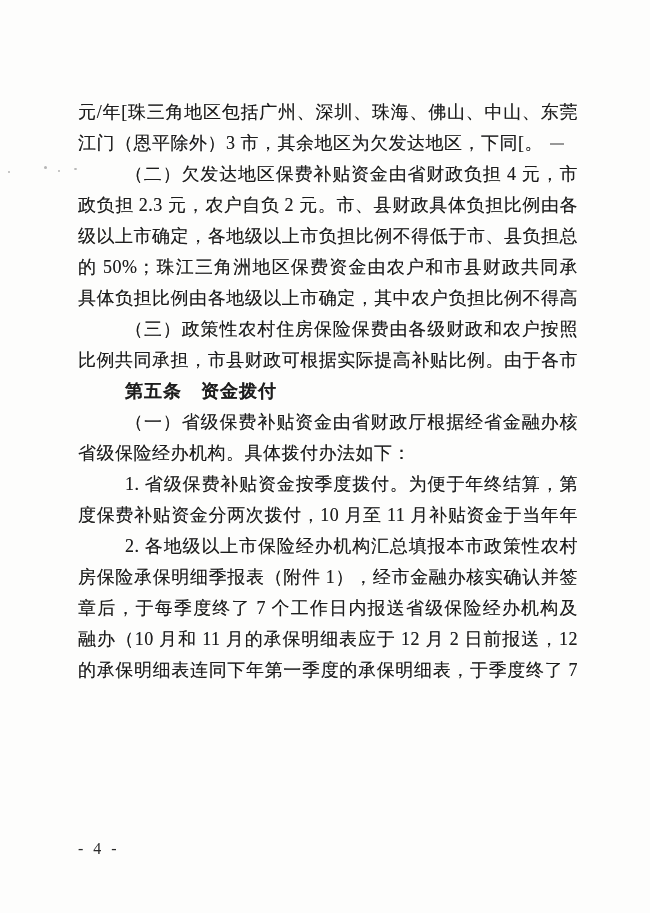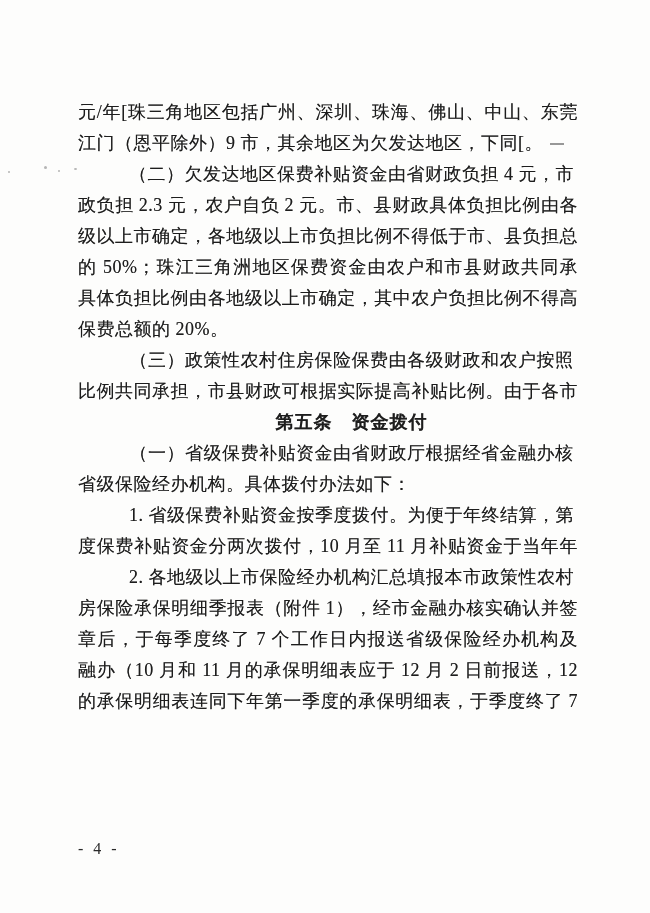--- a/index.html
+++ b/index.html
@@ -28,21 +28,21 @@
     text-align: left;
     overflow: hidden;
     color: #1d1d1d;
     
     text-shadow: 0 0 0.4px rgba(30,30,30,0.55);
   }
   .line.fill {
     text-align: justify;
     text-align-last: justify;
   }
-  .line.indent { padding-left: 47px; text-align: center; }
+  .line.indent { padding-left: 47px; }
   .line.indent.fill { text-align-last: justify; }
   .line.bold { font-weight: bold; letter-spacing: 1px; }
   .u-part {
     border-bottom: 1px solid rgba(60,60,60,0.55);
     padding-bottom: 10px;
   }
   .pen-mark {
     display: inline-block;
     height: 1px;
     border-bottom: 2px solid rgba(70,70,70,0.55);
@@ -68,27 +68,26 @@
     color: #2a2a2a;
     font-family: "Liberation Serif", "DejaVu Serif", serif;
   }
 </style>
 </head>
 <body>
 
 <div class="page">
   <div class="doc-body" id="doc-body">
       <div class="line fill"><span>元/年[珠三角地区包括广州、深圳、珠海、佛山、中山、东莞和</span></div>
-      <div class="line"><span>江门（恩平除外）9 市，</span><span class="u-part">其余地区为欠发达地区，下同[。</span><span class="pen-mark m1"></span></div>
+      <div class="line"><span>江门（恩平除外）3 市，</span><span class="u-part">其余地区为欠发达地区，下同[。</span><span class="pen-mark m1"></span></div>
       <div class="line fill indent"><span>（二）欠发达地区保费补贴资金由省财政负担 4 元，市县财</span></div>
       <div class="line fill"><span>政负担 2.3 元，农户自负 2 元。市、县财政具体负担比例由各地</span></div>
       <div class="line fill"><span>级以上市确定，各地级以上市负担比例不得低于市、县负担总额</span></div>
       <div class="line fill"><span>的 50%；珠江三角洲地区保费资金由农户和市县财政共同承担，</span></div>
       <div class="line fill"><span>具体负担比例由各地级以上市确定，其中农户负担比例不得高于</span></div>
-      <div class="line"><span>保费总额的 20%。</span></div>
       <div class="line fill indent"><span>（三）政策性农村住房保险保费由各级财政和农户按照上述</span></div>
       <div class="line fill"><span>比例共同承担，市县财政可根据实际提高补贴比例。由于各市县</span></div>
       <div class="line indent bold"><span>第五条　资金拨付</span></div>
       <div class="line fill indent"><span>（一）省级保费补贴资金由省财政厅根据经省金融办核定的</span></div>
       <div class="line"><span>省级保险经办机构。具体拨付办法如下：</span></div>
       <div class="line fill indent"><span>1. 省级保费补贴资金按季度拨付。为便于年终结算，第四季</span></div>
       <div class="line fill"><span>度保费补贴资金分两次拨付，10 月至 11 月补贴资金于当年年底</span></div>
       <div class="line fill indent"><span>2. 各地级以上市保险经办机构汇总填报本市政策性农村住</span></div>
       <div class="line fill"><span>房保险承保明细季报表（附件 1），经市金融办核实确认并签署盖</span></div>
       <div class="line fill"><span>章后，于每季度终了 7 个工作日内报送省级保险经办机构及省金</span></div>

